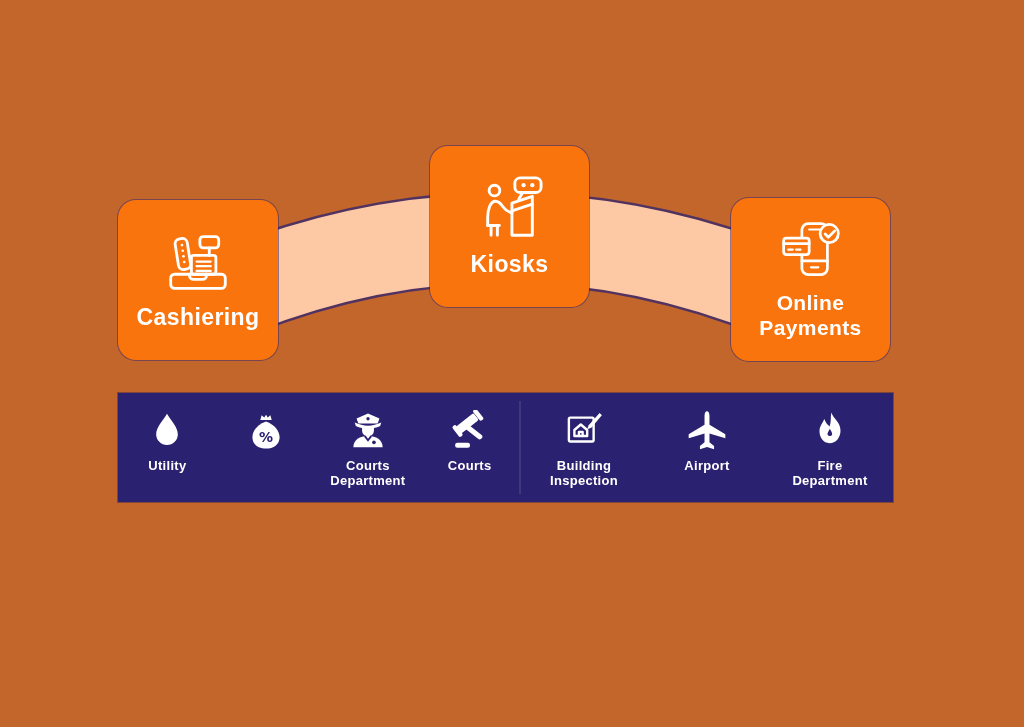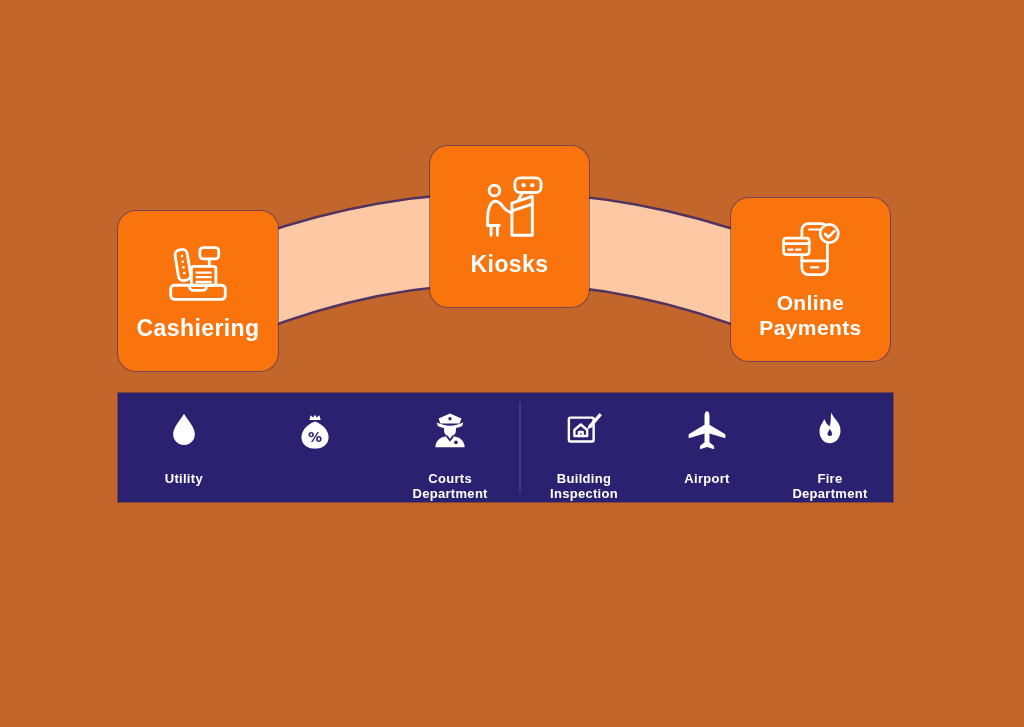--- a/index.html
+++ b/index.html
@@ -16,37 +16,37 @@
   
   .arc-svg{position:absolute;left:0;top:0;width:1024px;height:727px;z-index:0;}
   .arc-outline{fill:none;stroke:rgba(43,33,113,.75);stroke-width:93;}
   .arc-band{fill:none;stroke:var(--peach);stroke-width:88;}
 
   
   .card{position:absolute;z-index:2;background:var(--orange);border-radius:18px;
         box-shadow:0 0 0 1px rgba(43,33,113,.5);
         display:flex;flex-direction:column;align-items:center;justify-content:center;
         color:var(--white);text-align:center;cursor:default;}
-  .card-cashiering{left:118px;top:211px;width:160px;height:160px;}
+  .card-cashiering{left:118px;top:200px;width:160px;height:160px;}
   .card-kiosks{left:430px;top:146px;width:159px;height:161px;}
   .card-online{left:731px;top:198px;width:159px;height:163px;}
   .card-icon{display:block;}
   .card-label{font-weight:bold;font-size:23px;letter-spacing:.4px;line-height:1.15;margin-top:10px;}
   .card-online .card-label{font-size:21px;max-width:142px;}
 
   
   .bar{position:absolute;left:118px;top:393px;width:775px;height:109px;z-index:1;
        background:var(--navy);display:flex;box-shadow:0 0 0 1px rgba(28,20,80,.4);}
   .bar-group{display:flex;justify-content:space-around;align-items:flex-start;}
   .bar-group-left{width:401px;}
   .bar-group-right{flex:1;}
   .bar-divider{width:2px;background:rgba(255,255,255,.10);margin:8px 0;}
   .dept{display:flex;flex-direction:column;align-items:center;padding-top:13px;min-width:86px;}
   .dept-icon{height:46px;display:flex;align-items:flex-end;justify-content:center;}
-  .dept-label{margin-top:20px;font-size:13px;font-weight:bold;letter-spacing:.3px;
+  .dept-label{margin-top:7px;font-size:13px;font-weight:bold;letter-spacing:.3px;
               line-height:1.15;text-align:center;max-width:92px;color:var(--white);}
 
   
   .ic-white{fill:#fff;}
   .ic-navyfill{fill:var(--navy);}
   .st-navy{stroke:var(--navy);fill:none;}
   .bp-stroke{fill:none;stroke:#fff;stroke-width:2.6;stroke-linejoin:round;stroke-linecap:round;}
   .ic-stroke{fill:none;stroke:#fff;stroke-width:3;stroke-linecap:round;stroke-linejoin:round;}
   .thin{stroke-width:2.4;}
   .msk{fill:var(--orange);}
@@ -159,20 +159,36 @@
             <circle class="ic-navyfill" cx="24" cy="12.8" r="1.8"></circle>
             <path class="ic-white" d="M17.5 22.5 h13 v3.2 a6.5 6.5 0 0 1 -13 0 z"></path>
             <path class="ic-white" d="M8 44 c0-8.5 7-12.5 16-12.5 s16 4 16 12.5 z"></path>
             <path class="st-navy" stroke-width="2" d="M20.5 31.8 l3.5 4.5 3.5 -4.5"></path>
             <circle class="ic-navyfill" cx="30.5" cy="38.5" r="2"></circle>
           </svg>
         </div>
         <div class="dept-label">Courts Department</div>
       </div>
 
+      <div class="dept">
+        <div class="dept-icon">
+          <svg width="42" height="42" viewBox="0 0 48 48">
+            <g class="ic-white">
+              <g transform="rotate(-38 20 16)">
+                <rect x="8" y="11" width="26" height="10" rx="2"></rect>
+                <rect x="4.5" y="8.5" width="5" height="15" rx="2"></rect>
+                <rect x="34.5" y="8.5" width="5" height="15" rx="2"></rect>
+              </g>
+              <rect x="16" y="22" width="24" height="6" rx="3" transform="rotate(38 28 25)"></rect>
+              <rect x="7" y="37.5" width="17" height="5.5" rx="2.5"></rect>
+            </g>
+          </svg>
+        </div>
+        <div class="dept-label">Courts</div>
+      </div>
 
     </div>
 
     <div class="bar-divider"></div>
 
     <div class="bar-group bar-group-right">
 
       <div class="dept">
         <div class="dept-icon">
           <svg width="46" height="44" viewBox="0 0 48 48">

